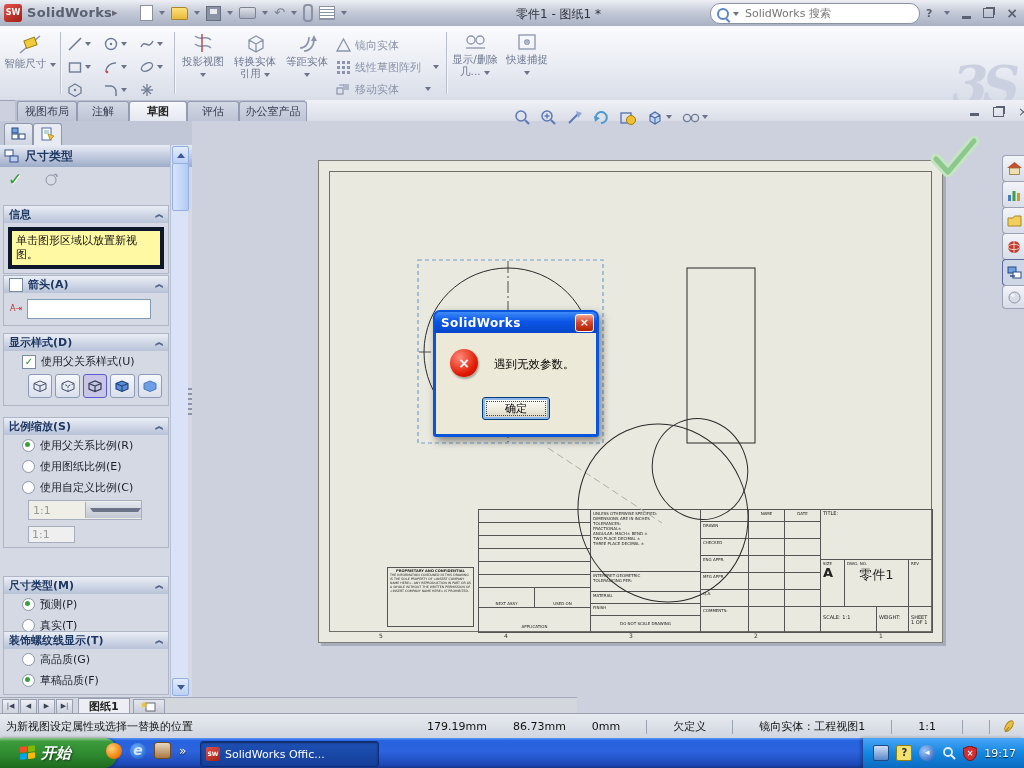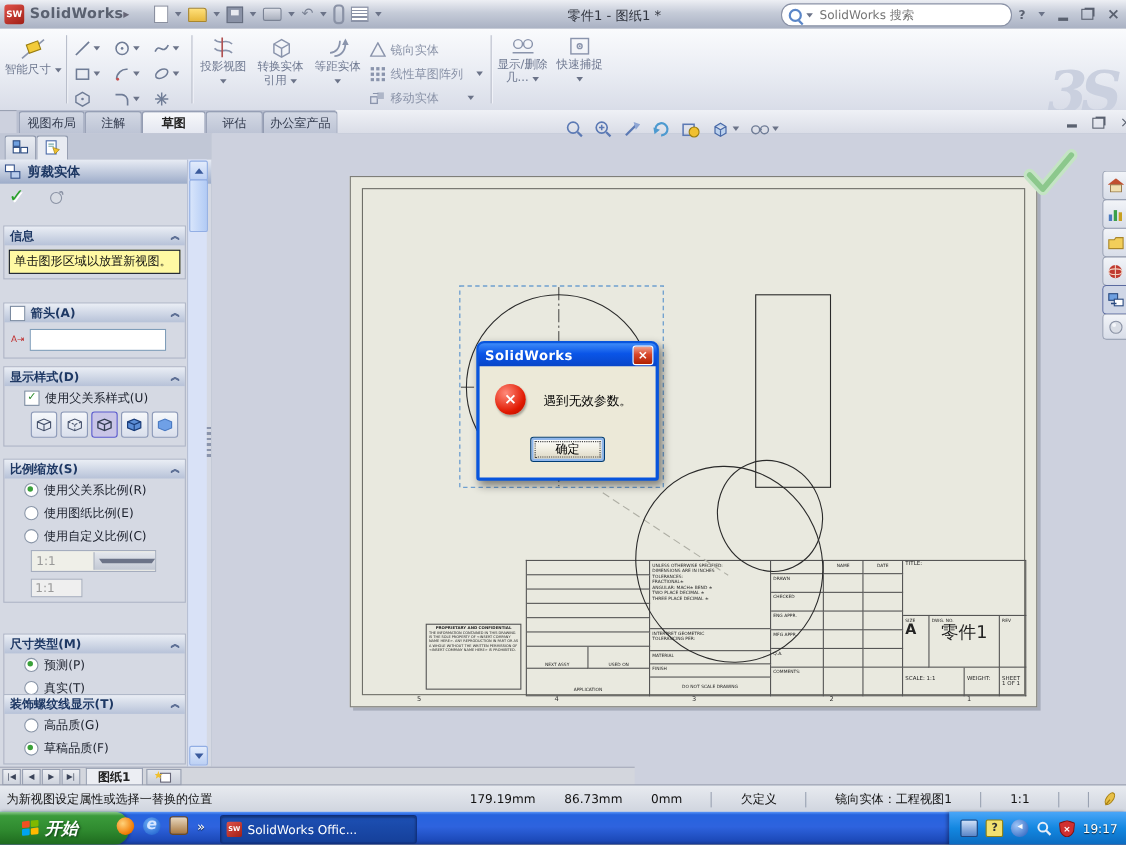--- a/index.html
+++ b/index.html
@@ -69,21 +69,21 @@
   .ptab.active{background:#E8EBF2;}
   .pmhead{left:0;top:24px;width:191px;height:22px;background:linear-gradient(#E8ECF4,#9DACC9);
     display:flex;align-items:center;gap:5px;padding-left:4px;font-weight:bold;color:#1E3864;font-size:12px;}
   .pmhead .q{margin-left:auto;margin-right:8px;color:#33527F;font-weight:bold;}
   .pmact{left:0;top:46px;width:191px;height:24px;display:flex;align-items:center;gap:22px;padding-left:8px;}
   .okcheck{color:#27A127;font-size:17px;font-weight:bold;text-shadow:1px 1px 0 #fff;}
   .sec{position:absolute;left:3px;width:164px;background:#D5D9E3;border:1px solid #AEB5C6;}
   .sechead{height:17px;background:linear-gradient(#EAEEF5,#B7C2D8);display:flex;align-items:center;
     padding:0 5px;font-weight:bold;color:#1E3864;font-size:11px;}
   .chev{margin-left:auto;color:#51648C;font-size:9px;letter-spacing:-1px;}
-  .msg{margin:4px;background:#FFF9A3;border:1px solid #0f172a;padding:3px 4px;line-height:14px;color:#111;}
+  .msg{margin:4px;background:#FFF9A3;border:4px solid #0f172a;padding:3px 4px;line-height:14px;color:#111;}
   .cb{width:12px;height:12px;background:#fff;border:1px solid #7A8AA0;display:inline-block;
     text-align:center;line-height:11px;font-size:10px;color:#2A8A2A;font-weight:bold;flex:0 0 auto;}
   .rad{width:11px;height:11px;border-radius:50%;background:#fff;border:1px solid #8A96A8;
     display:inline-block;position:relative;flex:0 0 auto;}
   .rad.on::after{content:"";position:absolute;left:2px;top:2px;width:5px;height:5px;border-radius:50%;background:#3AA13A;}
   .row{display:flex;align-items:center;gap:5px;padding:3px 6px;color:#1A1F2B;}
   .stylebtn{width:25px;height:22px;border:1px solid #8C99B8;border-radius:3px;
     background:linear-gradient(#F6F8FB,#D9DFEC);display:flex;align-items:center;justify-content:center;}
   .stylebtn.sel{background:#C9C5E7;border-color:#5A5ACD;}
   .combo{margin:2px 0 0 24px;width:112px;height:18px;background:#EFEFE8;border:1px solid #A5ADBE;
@@ -447,21 +447,21 @@
             <line x1="3" y1="4" x2="8" y2="4" stroke="#7AA"></line>
             <line x1="3" y1="6" x2="8" y2="6" stroke="#7AA"></line>
             <polygon points="7,7 13,9 9,13" fill="#F0C030" stroke="#9A7E10" stroke-width=".6"></polygon>
           </svg></div>
     </div>
     <div class="abs pmhead">
       <svg width="16" height="14">
           <rect x="1" y="1" width="8" height="6" fill="#fff" stroke="#33508A"></rect>
           <rect x="6" y="7" width="8" height="6" fill="#B9CCEC" stroke="#33508A"></rect>
         </svg>
-      <span>剪裁实体</span>
+      <span>尺寸类型</span>
       <span class="q">?</span>
     </div>
     <div class="abs pmact">
       <span class="okcheck">✓</span>
       <svg width="15" height="15">
           <circle cx="7" cy="8" r="5" fill="#D8DCE4" stroke="#8A92A4"></circle>
           <path d="M10,3 Q13,1 13,5" fill="none" stroke="#8A92A4" stroke-width="1.4"></path>
         </svg>
     </div>
 
@@ -642,21 +642,21 @@
           <div class="cell" style="left:306px;top:63px;width:36px;height:17px"></div>
         <div class="cell" style="left:222px;top:80px;width:48px;height:17px">Q.A.</div>
         <div class="cell" style="left:270px;top:80px;width:36px;height:17px"></div>
           <div class="cell" style="left:306px;top:80px;width:36px;height:17px"></div>
         <div class="cell" style="left:222px;top:97px;width:48px;height:26px">COMMENTS:</div>
         <div class="cell" style="left:270px;top:97px;width:36px;height:26px"></div>
           <div class="cell" style="left:306px;top:97px;width:36px;height:26px"></div>
 
         <div class="cell" style="left:342px;top:0;width:112px;height:50px;font-size:5px">TITLE:</div>
         <div class="cell" style="left:342px;top:50px;width:24px;height:47px"><span>SIZE</span><div style="font-size:13px;font-weight:bold;line-height:14px">A</div></div>
-        <div class="cell" style="left:366px;top:50px;width:64px;height:47px"><span>DWG.  NO.</span><div style="font-size:16px;text-align:center;margin-top:6px">零件1</div></div>
+        <div class="cell" style="left:366px;top:50px;width:64px;height:47px"><span>DWG.  NO.</span><div style="font-size:13px;text-align:center;margin-top:6px">零件1</div></div>
         <div class="cell" style="left:430px;top:50px;width:24px;height:47px">REV</div>
         <div class="cell" style="left:342px;top:97px;width:56px;height:26px;font-size:5px;padding-top:8px">SCALE: 1:1</div>
         <div class="cell" style="left:398px;top:97px;width:32px;height:26px;font-size:5px;padding-top:8px">WEIGHT:</div>
         <div class="cell" style="left:430px;top:97px;width:24px;height:26px;font-size:5px;padding-top:8px">SHEET 1 OF 1</div>
       </div>
 
       <div class="prop">
         <div style="font-size:3.6px;font-weight:bold;text-align:center">PROPRIETARY AND CONFIDENTIAL</div>
         <div>THE INFORMATION CONTAINED IN THIS DRAWING IS THE SOLE PROPERTY OF &lt;INSERT COMPANY NAME HERE&gt;. ANY REPRODUCTION IN PART OR AS A WHOLE WITHOUT THE WRITTEN PERMISSION OF &lt;INSERT COMPANY NAME HERE&gt; IS PROHIBITED.</div>
       </div>

